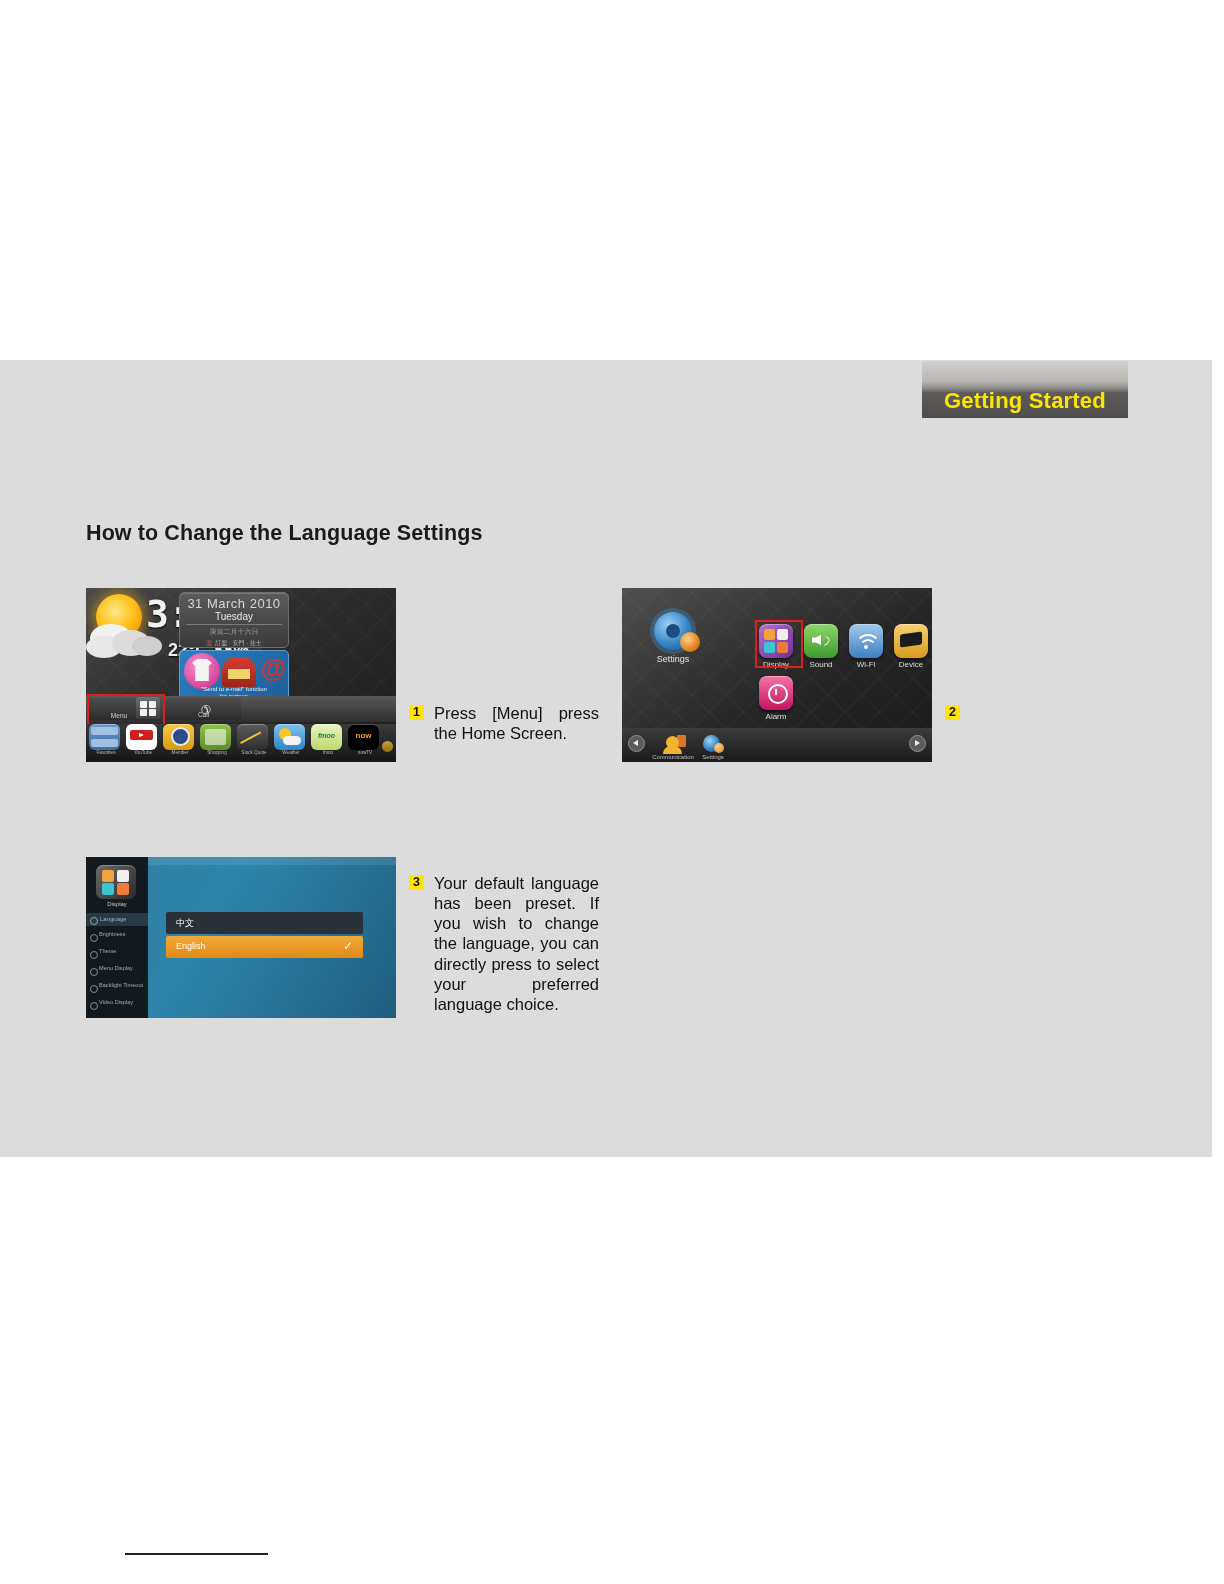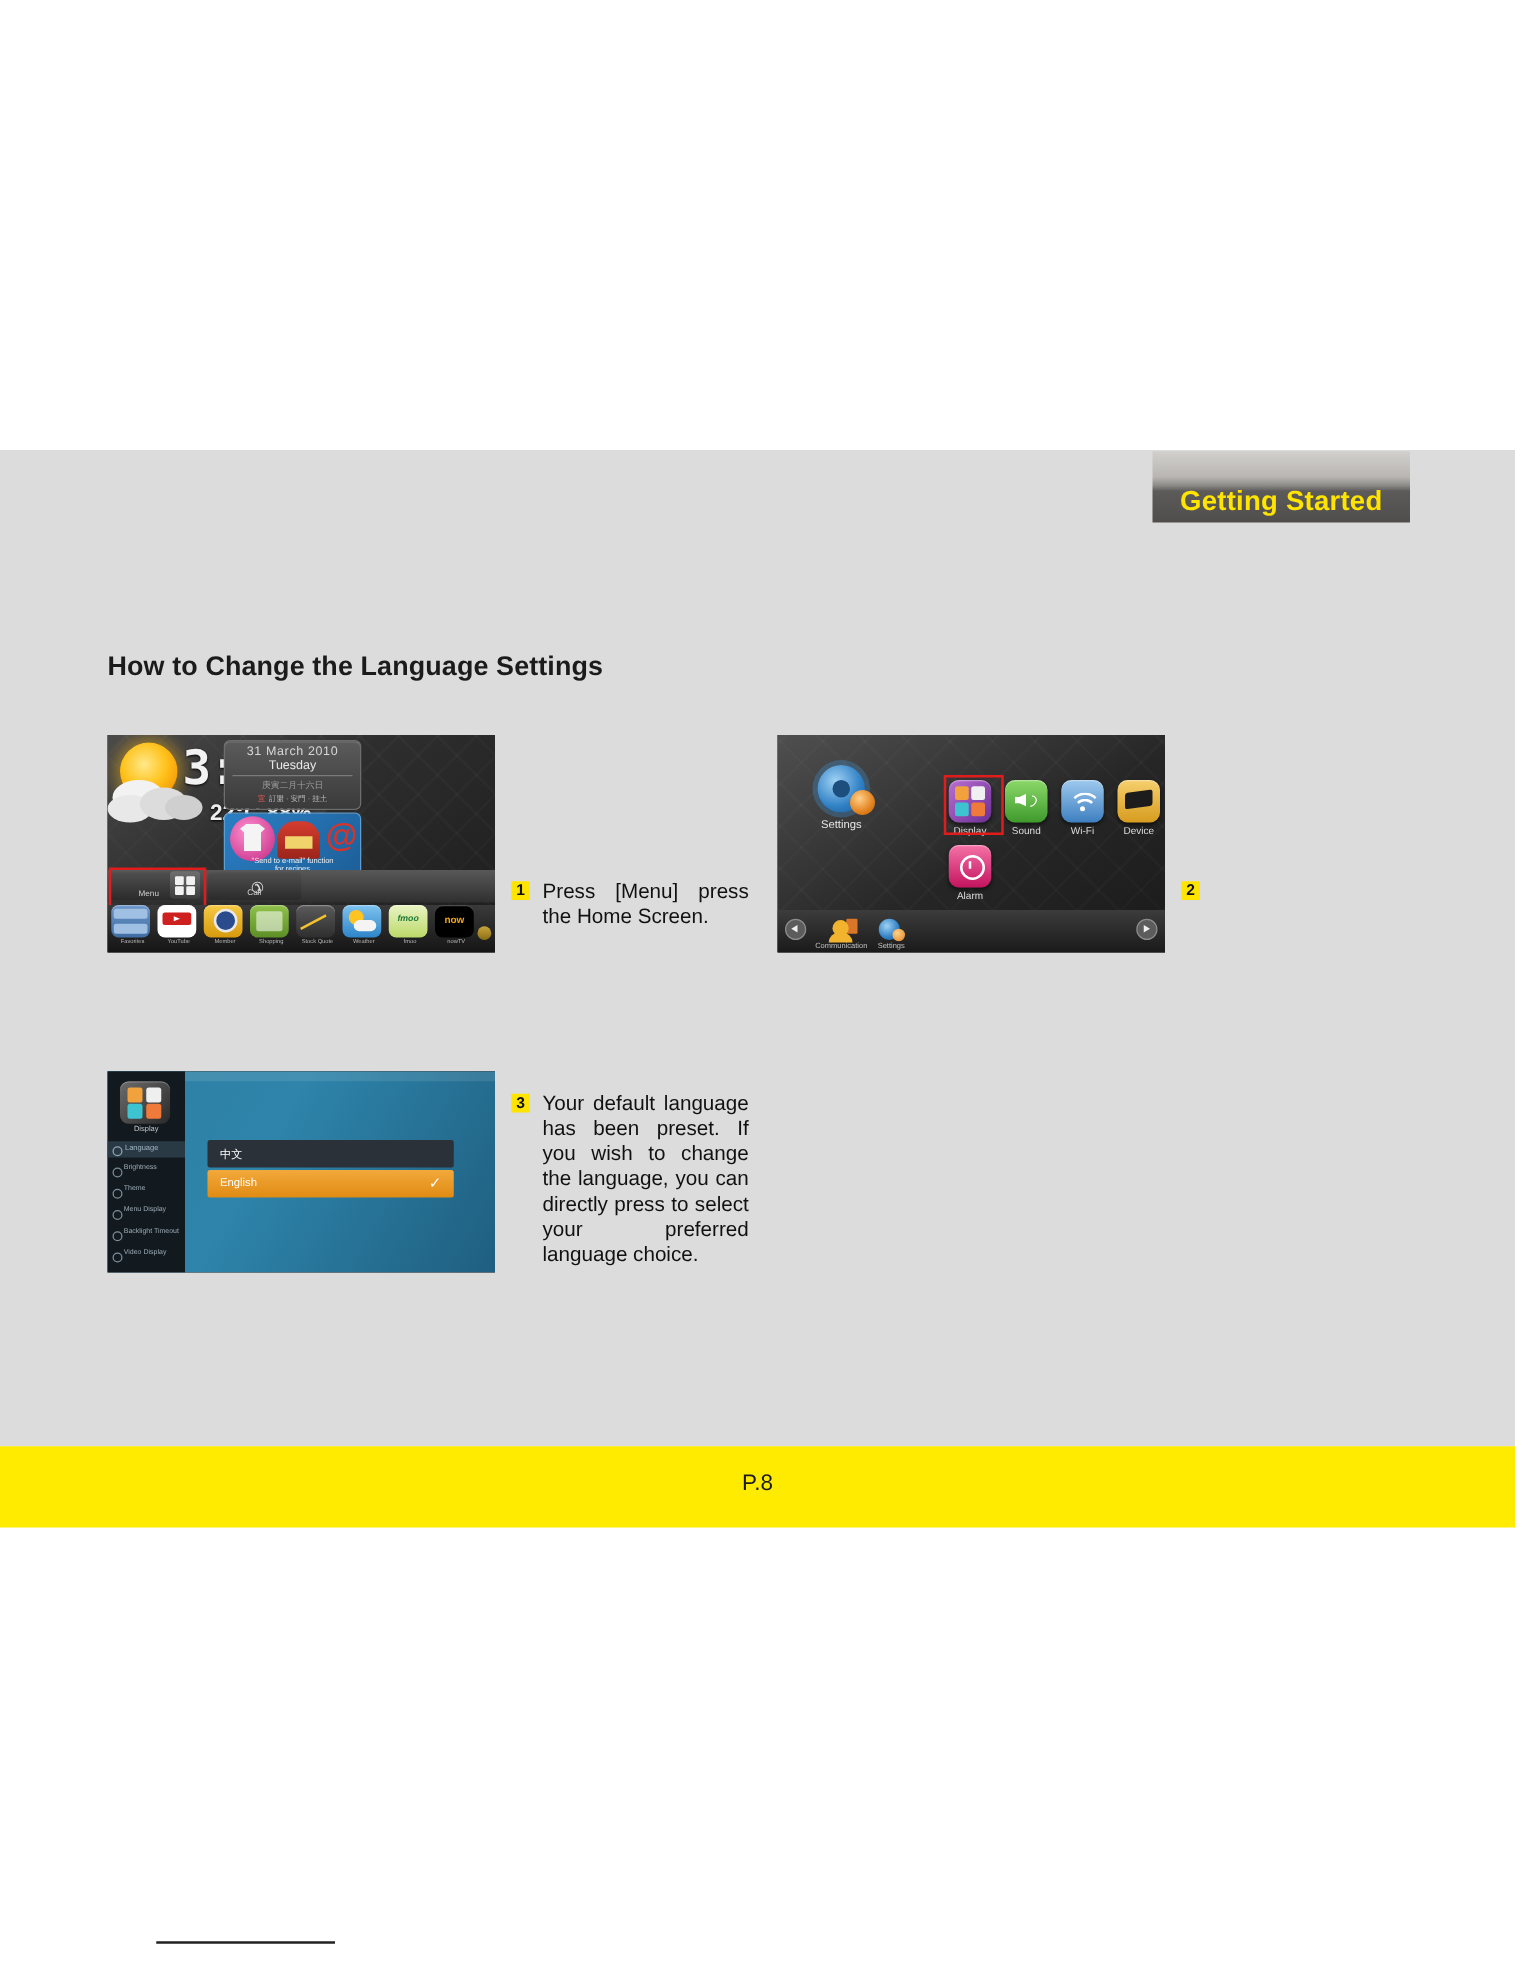--- a/index.html
+++ b/index.html
@@ -44,21 +44,21 @@
   .c3{left:0px;top:48px;width:36px;height:22px;background:#e8e8e8;}
   .c4{left:46px;top:48px;width:30px;height:20px;background:#cfcfcf;}
   .clock{position:absolute;left:60px;top:4px;font-family:"DejaVu Sans Mono",monospace;
        font-size:38px;font-weight:bold;color:#f2f2f2;letter-spacing:-1px;
        text-shadow:0 1px 2px #000;}
   .clock .ampm{font-size:11px;vertical-align:super;letter-spacing:0;}
   .temp{position:absolute;left:82px;top:52px;font-size:18px;color:#efefef;font-weight:bold;text-shadow:0 1px 2px #000;}
   .datecard{position:absolute;left:93px;top:4px;width:108px;height:54px;border-radius:5px;
        background:linear-gradient(to bottom,#5b5b5b,#3a3a3a);border:1px solid #6d6d6d;
        box-shadow:inset 0 1px 0 rgba(255,255,255,.18);overflow:hidden;}
-  .datecard .d1{margin-top:3px;text-align:center;font-size:10px;color:#d6d6d6;letter-spacing:.5px;}
+  .datecard .d1{margin-top:3px;text-align:center;font-size:13px;color:#d6d6d6;letter-spacing:.5px;}
   .datecard .d2{text-align:center;font-size:10px;color:#e8e8e8;}
   .datecard .sep{height:1px;background:#7a7a7a;margin:2px 6px;}
   .datecard .d3{text-align:center;font-size:7px;color:#9e9e9e;}
   .datecard .d4{display:flex;justify-content:center;gap:3px;font-size:6px;color:#bdbdbd;margin-top:2px;}
   .datecard .d4 .red{color:#e05b5b;}
   .mailcard{position:absolute;left:93px;top:62px;width:108px;height:50px;border-radius:5px;
        background:linear-gradient(135deg,#2b7fc4,#1d5f98);border:1px solid #5d9ed3;overflow:hidden;}
   .mc-circle{position:absolute;left:4px;top:2px;width:36px;height:36px;border-radius:50%;
        background:radial-gradient(circle at 40% 35%,#ff8fd0,#c0267f);}
   .mc-shirt{position:absolute;left:12px;top:8px;width:20px;height:22px;background:#f4f4f4;
@@ -451,18 +451,15 @@
     <span class="txt">Press [Menu] press the Home Screen.</span>
   </div>
   <div class="cap cap2">
     <span class="num">2</span>
   </div>
   <div class="cap cap3">
     <span class="num">3</span>
     <span class="txt">Your default language has been preset. If you wish to change the language, you can directly press to select your preferred language choice.</span>
   </div>
 
-  <div class="footer">
-    <span>P.8</span>
-  </div>
   <div class="spine"></div>
 
 </div>
 
 </body></html>

